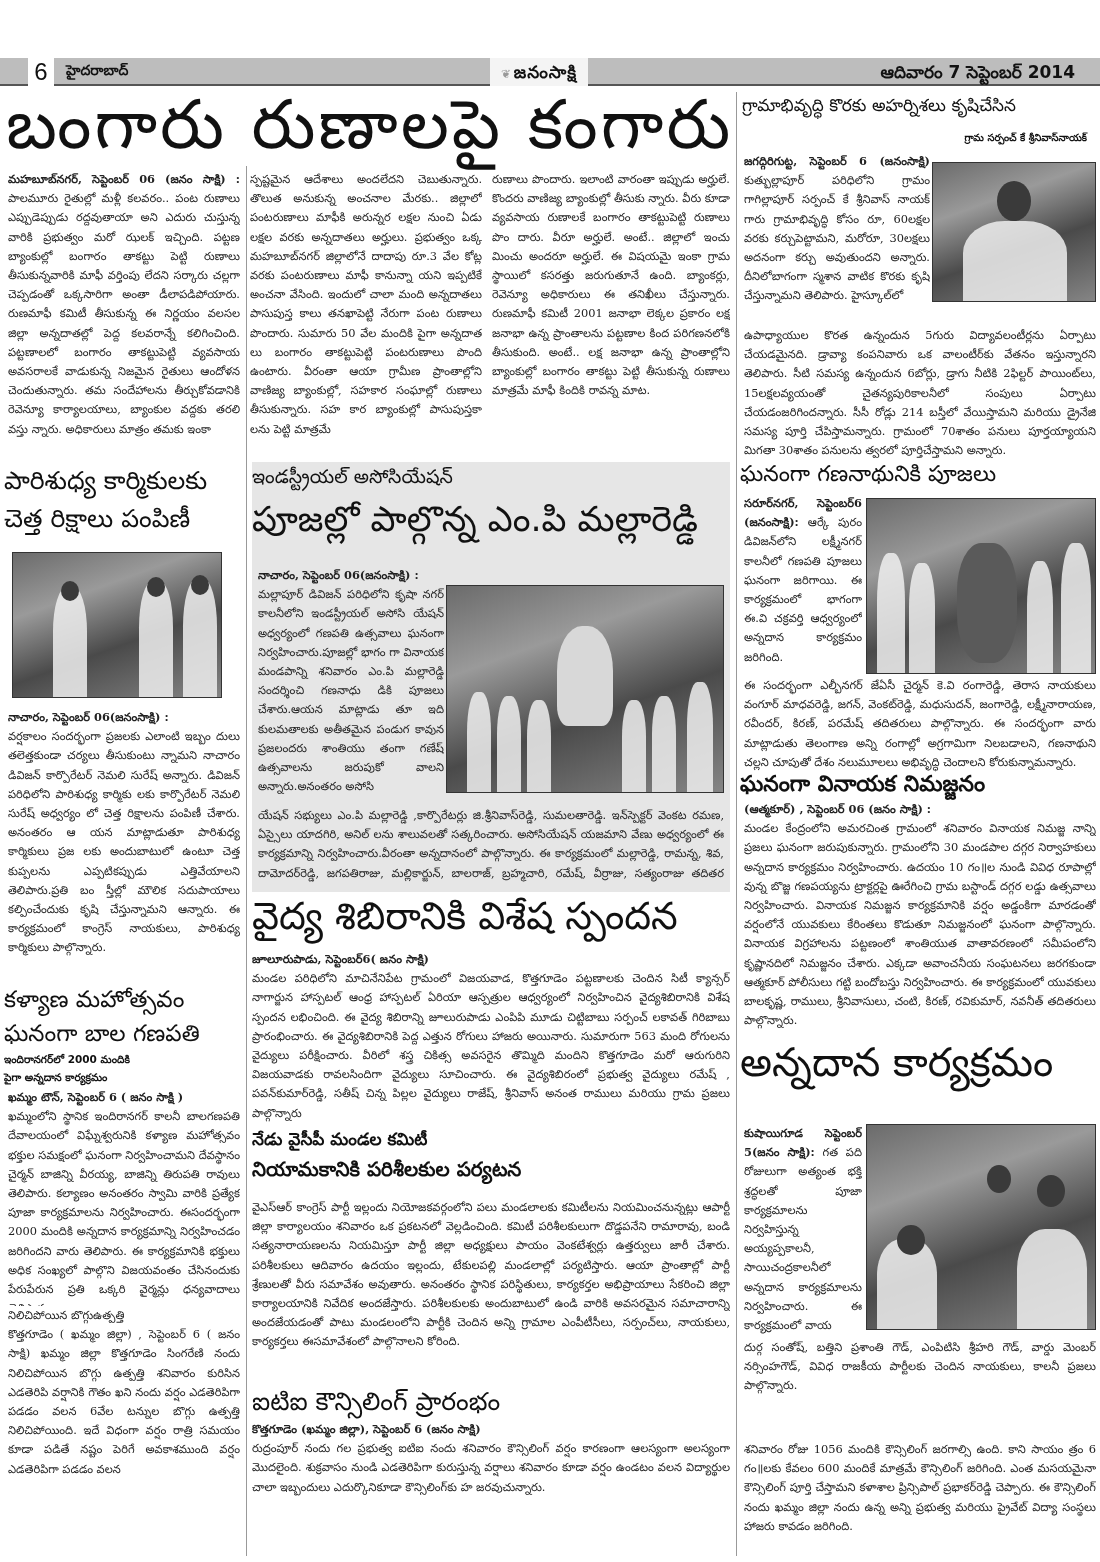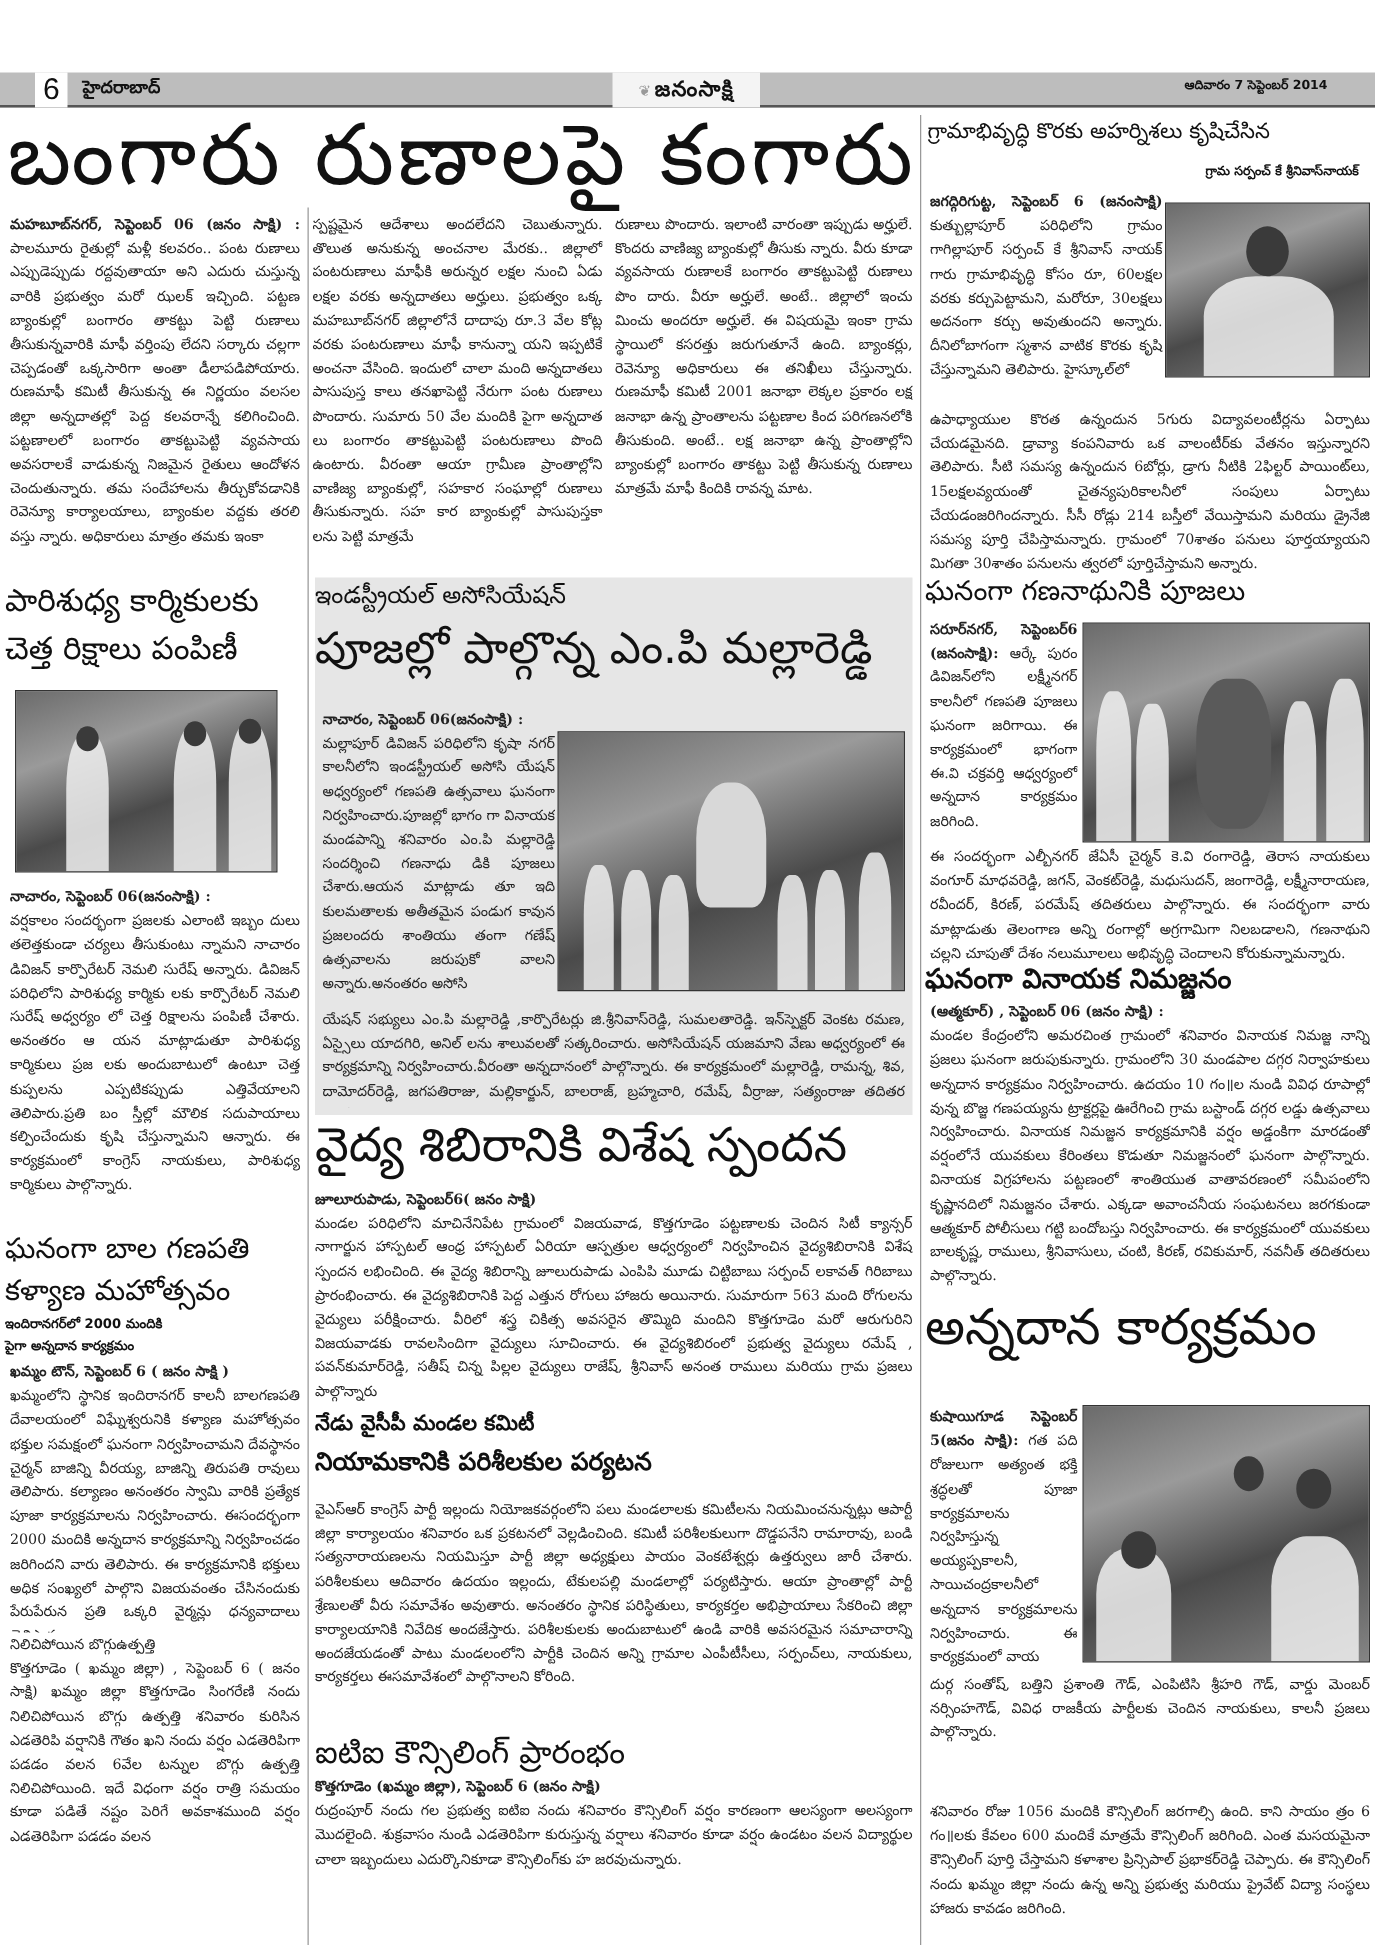--- a/index.html
+++ b/index.html
@@ -2,23 +2,23 @@
 <html><head>
 <meta charset="utf-8">
 <style>
   * { box-sizing: border-box; margin: 0; padding: 0; }
   html, body { width: 1100px; height: 1562px; background: #fff; overflow: hidden; }
   body { font-family: "DejaVu Sans", sans-serif; color: #111; position: relative; }
 
   .masthead { position: absolute; left: 0; top: 58px; width: 1100px; height: 28px; background: #bdbdbd; border-bottom: 2px solid #555; }
   .page-no { position: absolute; left: 28px; top: 0; width: 26px; height: 28px; background: #fff; font-family: "Liberation Sans", sans-serif; font-size: 24px; line-height: 28px; text-align: center; }
   .city { position: absolute; left: 66px; top: 4px; font-size: 14px; font-weight: bold; }
-  .logo { position: absolute; left: 490px; top: 0; width: 118px; height: 28px; background: #f4f4f4; font-size: 17px; font-weight: bold; line-height: 28px; text-align: center; letter-spacing: 1px; }
+  .logo { position: absolute; left: 490px; top: 0; width: 98px; height: 28px; background: #f4f4f4; font-size: 17px; font-weight: bold; line-height: 28px; text-align: center; letter-spacing: 1px; }
   .logo .leaf { color: #999; font-size: 12px; margin-right: 2px; }
-  .date { position: absolute; right: 38px; top: 4px; font-size: 10px; font-weight: bold; }
+  .date { position: absolute; right: 25px; top: 4px; font-size: 17px; font-weight: bold; }
 
   .abs { position: absolute; }
   .headline { font-family: "DejaVu Sans", sans-serif; white-space: nowrap; text-align: left; line-height: 1.1; }
   .body-text { font-family: "DejaVu Serif", serif; font-size: 11.4px; line-height: 19.2px; text-align: justify; color: #222; overflow: hidden; }
   .dateline { font-weight: bold; }
   .photo { position: absolute; background: linear-gradient(160deg, #6b6b6b 0%, #9a9a9a 30%, #4a4a4a 60%, #858585 100%); border: 1px solid #333; overflow: hidden; }
   .photo .fig { position: absolute; bottom: 0; background: #eee; border-radius: 40% 40% 0 0; opacity: .85; }
   .photo .head { position: absolute; background: #3a3a3a; border-radius: 50%; }
   .shade-box { position: absolute; background: #e6e6e6; }
   .vrule { position: absolute; width: 1px; background: #999; }
@@ -108,22 +108,22 @@
   <span>మండల కేంద్రంలోని అమరచింత గ్రామంలో శనివారం వినాయక నిమజ్జ నాన్ని ప్రజలు ఘనంగా జరుపుకున్నారు. గ్రామంలోని 30 మండపాల దగ్గర నిర్వాహకులు అన్నదాన కార్యక్రమం నిర్వహించారు. ఉదయం 10 గం॥ల నుండి వివిధ రూపాల్లో వున్న బొజ్జ గణపయ్యను ట్రాక్టర్లపై ఊరేగించి గ్రామ బస్టాండ్ దగ్గర లడ్డు ఉత్సవాలు నిర్వహించారు. వినాయక నిమజ్జన కార్యక్రమానికి వర్షం అడ్డంకిగా మారడంతో వర్షంలోనే యువకులు కేరింతలు కొడుతూ నిమజ్జనంలో ఘనంగా పాల్గొన్నారు. వినాయక విగ్రహాలను పట్టణంలో శాంతియుత వాతావరణంలో సమీపంలోని కృష్ణానదిలో నిమజ్జనం చేశారు. ఎక్కడా అవాంచనీయ సంఘటనలు జరగకుండా ఆత్మకూర్ పోలీసులు గట్టి బందోబస్తు నిర్వహించారు. ఈ కార్యక్రమంలో యువకులు బాలకృష్ణ, రాములు, శ్రీనివాసులు, చంటి, కిరణ్, రవికుమార్, నవనీత్ తదితరులు పాల్గొన్నారు.</span>
 </div>
 
 <div class="abs headline" style="left:252px; top:896px; width:478px; font-size:38px;">వైద్య శిబిరానికి విశేష స్పందన</div>
 <div class="abs body-text" style="left:252px; top:950px; width:478px; height:182px;">
   <div class="dateline">జూలూరుపాడు, సెప్టెంబర్6( జనం సాక్షి)</div>
   <span>మండల పరిధిలోని మాచినేనిపేట గ్రామంలో విజయవాడ, కొత్తగూడెం పట్టణాలకు చెందిన సిటీ క్యాన్సర్ నాగార్జున హాస్పటల్ ఆంధ్ర హాస్పటల్ ఏరియా ఆస్పత్రుల ఆధ్వర్యంలో నిర్వహించిన వైద్యశిబిరానికి విశేష స్పందన లభించింది. ఈ వైద్య శిబిరాన్ని జూలురుపాడు ఎంపిపి మూడు చిట్టిబాబు సర్పంచ్ లకావత్ గిరిబాబు ప్రారంభించారు. ఈ వైద్యశిబిరానికి పెద్ద ఎత్తున రోగులు హాజరు అయినారు. సుమారుగా 563 మంది రోగులను వైద్యులు పరీక్షించారు. వీరిలో శస్త్ర చికిత్స అవసరైన తొమ్మిది మందిని కొత్తగూడెం మరో ఆరుగురిని విజయవాడకు రావలసిందిగా వైద్యులు సూచించారు. ఈ వైద్యశిబిరంలో ప్రభుత్వ వైద్యులు రమేష్ , పవన్‌కుమార్‌రెడ్డి, సతీష్ చిన్న పిల్లల వైద్యులు రాజేష్, శ్రీనివాస్ అనంత రాములు మరియు గ్రామ ప్రజలు పాల్గొన్నారు</span>
 </div>
 
 <div class="abs headline" style="left:4px; top:982px; width:240px; font-size:23px; line-height:34px;">
+  <div>కళ్యాణ మహోత్సవం</div>
   <div>ఘనంగా బాల గణపతి</div>
-  <div>కళ్యాణ మహోత్సవం</div>
 </div>
 <div class="abs headline" style="left:4px; top:1050px; width:240px; font-size:10.5px; font-weight:bold; line-height:18px;">
   <div>ఇందిరానగర్‌లో 2000 మందికి</div>
   <div>పైగా అన్నదాన కార్యక్రమం</div>
 </div>
 <div class="abs body-text" style="left:8px; top:1088px; width:232px; height:218px;">
   <div class="dateline">ఖమ్మం టౌన్, సెప్టెంబర్ 6 ( జనం సాక్షి )</div>
   <span>ఖమ్మంలోని స్థానిక ఇందిరానగర్ కాలనీ బాలగణపతి దేవాలయంలో విఘ్నేశ్వరునికి కళ్యాణ మహోత్సవం భక్తుల సమక్షంలో ఘనంగా నిర్వహించామని దేవస్థానం చైర్మన్ బాజిన్ని వీరయ్య, బాజిన్ని తిరుపతి రావులు తెలిపారు. కల్యాణం అనంతరం స్వామి వారికి ప్రత్యేక పూజా కార్యక్రమాలను నిర్వహించారు. ఈసందర్భంగా 2000 మందికి అన్నదాన కార్యక్రమాన్ని నిర్వహించడం జరిగిందని వారు తెలిపారు. ఈ కార్యక్రమానికి భక్తులు అధిక సంఖ్యలో పాల్గొని విజయవంతం చేసినందుకు పేరుపేరున ప్రతి ఒక్కరి వైర్మన్లు ధన్యవాదాలు తెలిపారు.</span>
 </div>
 

